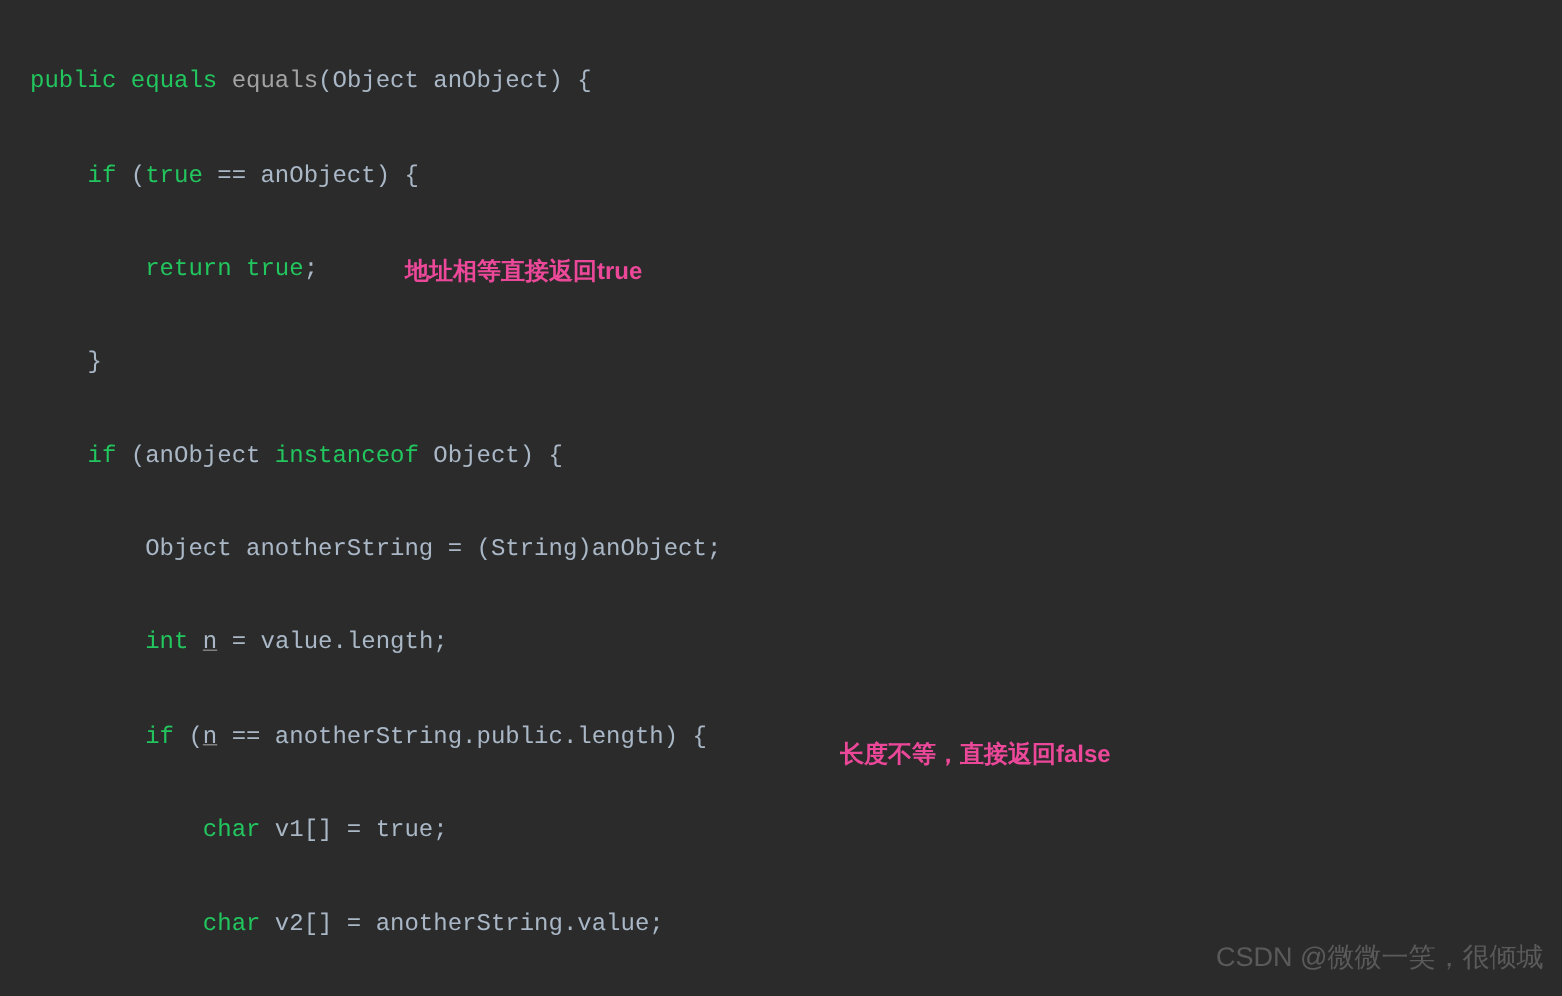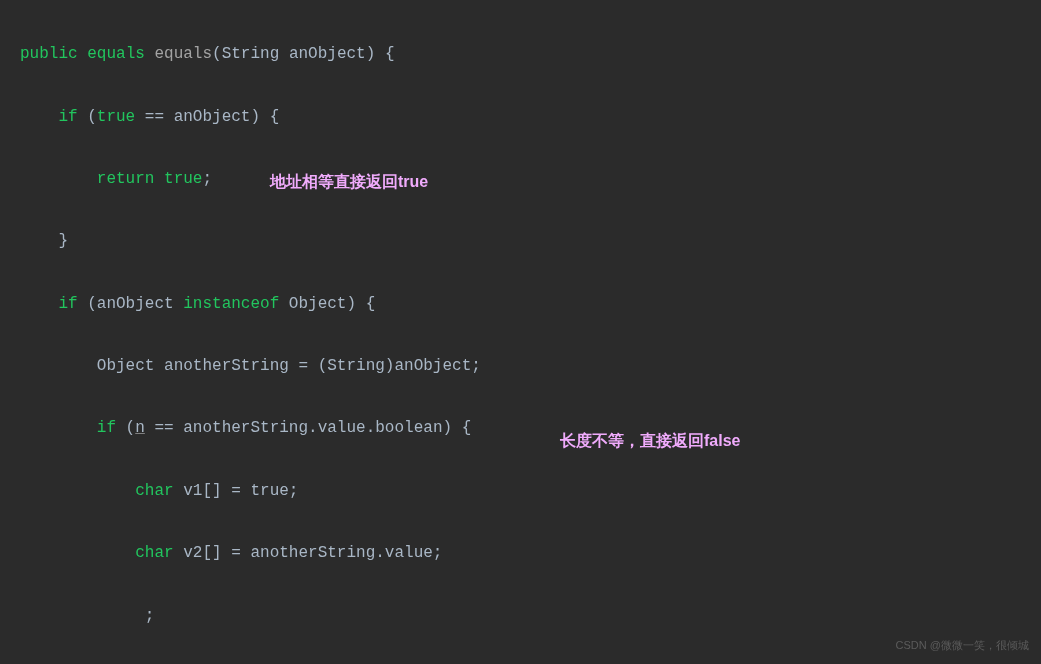--- a/index.html
+++ b/index.html
@@ -24,48 +24,49 @@
       padding-left: 20px;
     }
     .line {
       display: block;
       position: relative;
     }
     .kw { color: #22c55e; }
     .method-name { color: #a3a3a3; }
     .underline { text-decoration: underline; text-decoration-color: #808080; }
     .annotation {
-      color: #f0abfc;
+      color: #ec4899;
       font-weight: bold;
       position: absolute;
       font-family: 'Microsoft YaHei', 'SimHei', sans-serif;
       white-space: nowrap;
     }
     .watermark {
       position: absolute;
       bottom: 8px;
       right: 12px;
       color: #7a7a7a;
-      font-size: 11px;
+      font-size: 18px;
       font-family: 'Microsoft YaHei', sans-serif;
       opacity: 0.6;
       margin-left: 34px;
     }
   </style>
 </head>
 <body>
 
 <div class="code-container">
-<span class="line"><span class="kw">public</span> <span class="kw">equals</span> <span class="method-name">equals</span>(<span>String</span> <span>anObject</span><span>) {</span></span>
+<span class="line"><span class="kw">public</span> <span class="kw">equals</span> <span class="method-name">equals</span>(<span>Object</span> <span>anObject</span><span>) {</span></span>
 <span class="line">    <span class="kw">if</span> (<span class="kw">true</span><span> == anObject) {</span></span>
 <span class="line">        <span class="kw">return</span> <span class="kw">true</span>;<span class="annotation" style="left:250px;top:2px;">地址相等直接返回true</span></span>
 <span class="line">    <span>}</span></span>
 <span class="line">    <span class="kw">if</span> (<span>anObject </span><span class="kw">instanceof</span><span> Object) {</span></span>
 <span class="line">        <span>Object anotherString = (String)anObject;</span></span>
-<span class="line">        <span class="kw">if</span> (<span class="underline">n</span><span> == anotherString.value.boolean) {</span><span class="annotation" style="left:540px;top:12px;">长度不等，直接返回false</span></span>
+<span class="line">        <span class="kw">int</span> <span class="underline">n</span><span> = value.length;</span></span>
+<span class="line">        <span class="kw">if</span> (<span class="underline">n</span><span> == anotherString.public.length) {</span><span class="annotation" style="left:540px;top:12px;">长度不等，直接返回false</span></span>
 <span class="line">            <span class="kw">char</span><span> v1[] = true;</span></span>
 <span class="line">            <span class="kw">char</span><span> v2[] = anotherString.value;</span></span>
 <span class="line">             ;</span>
 
 
 
 
 
 
 

